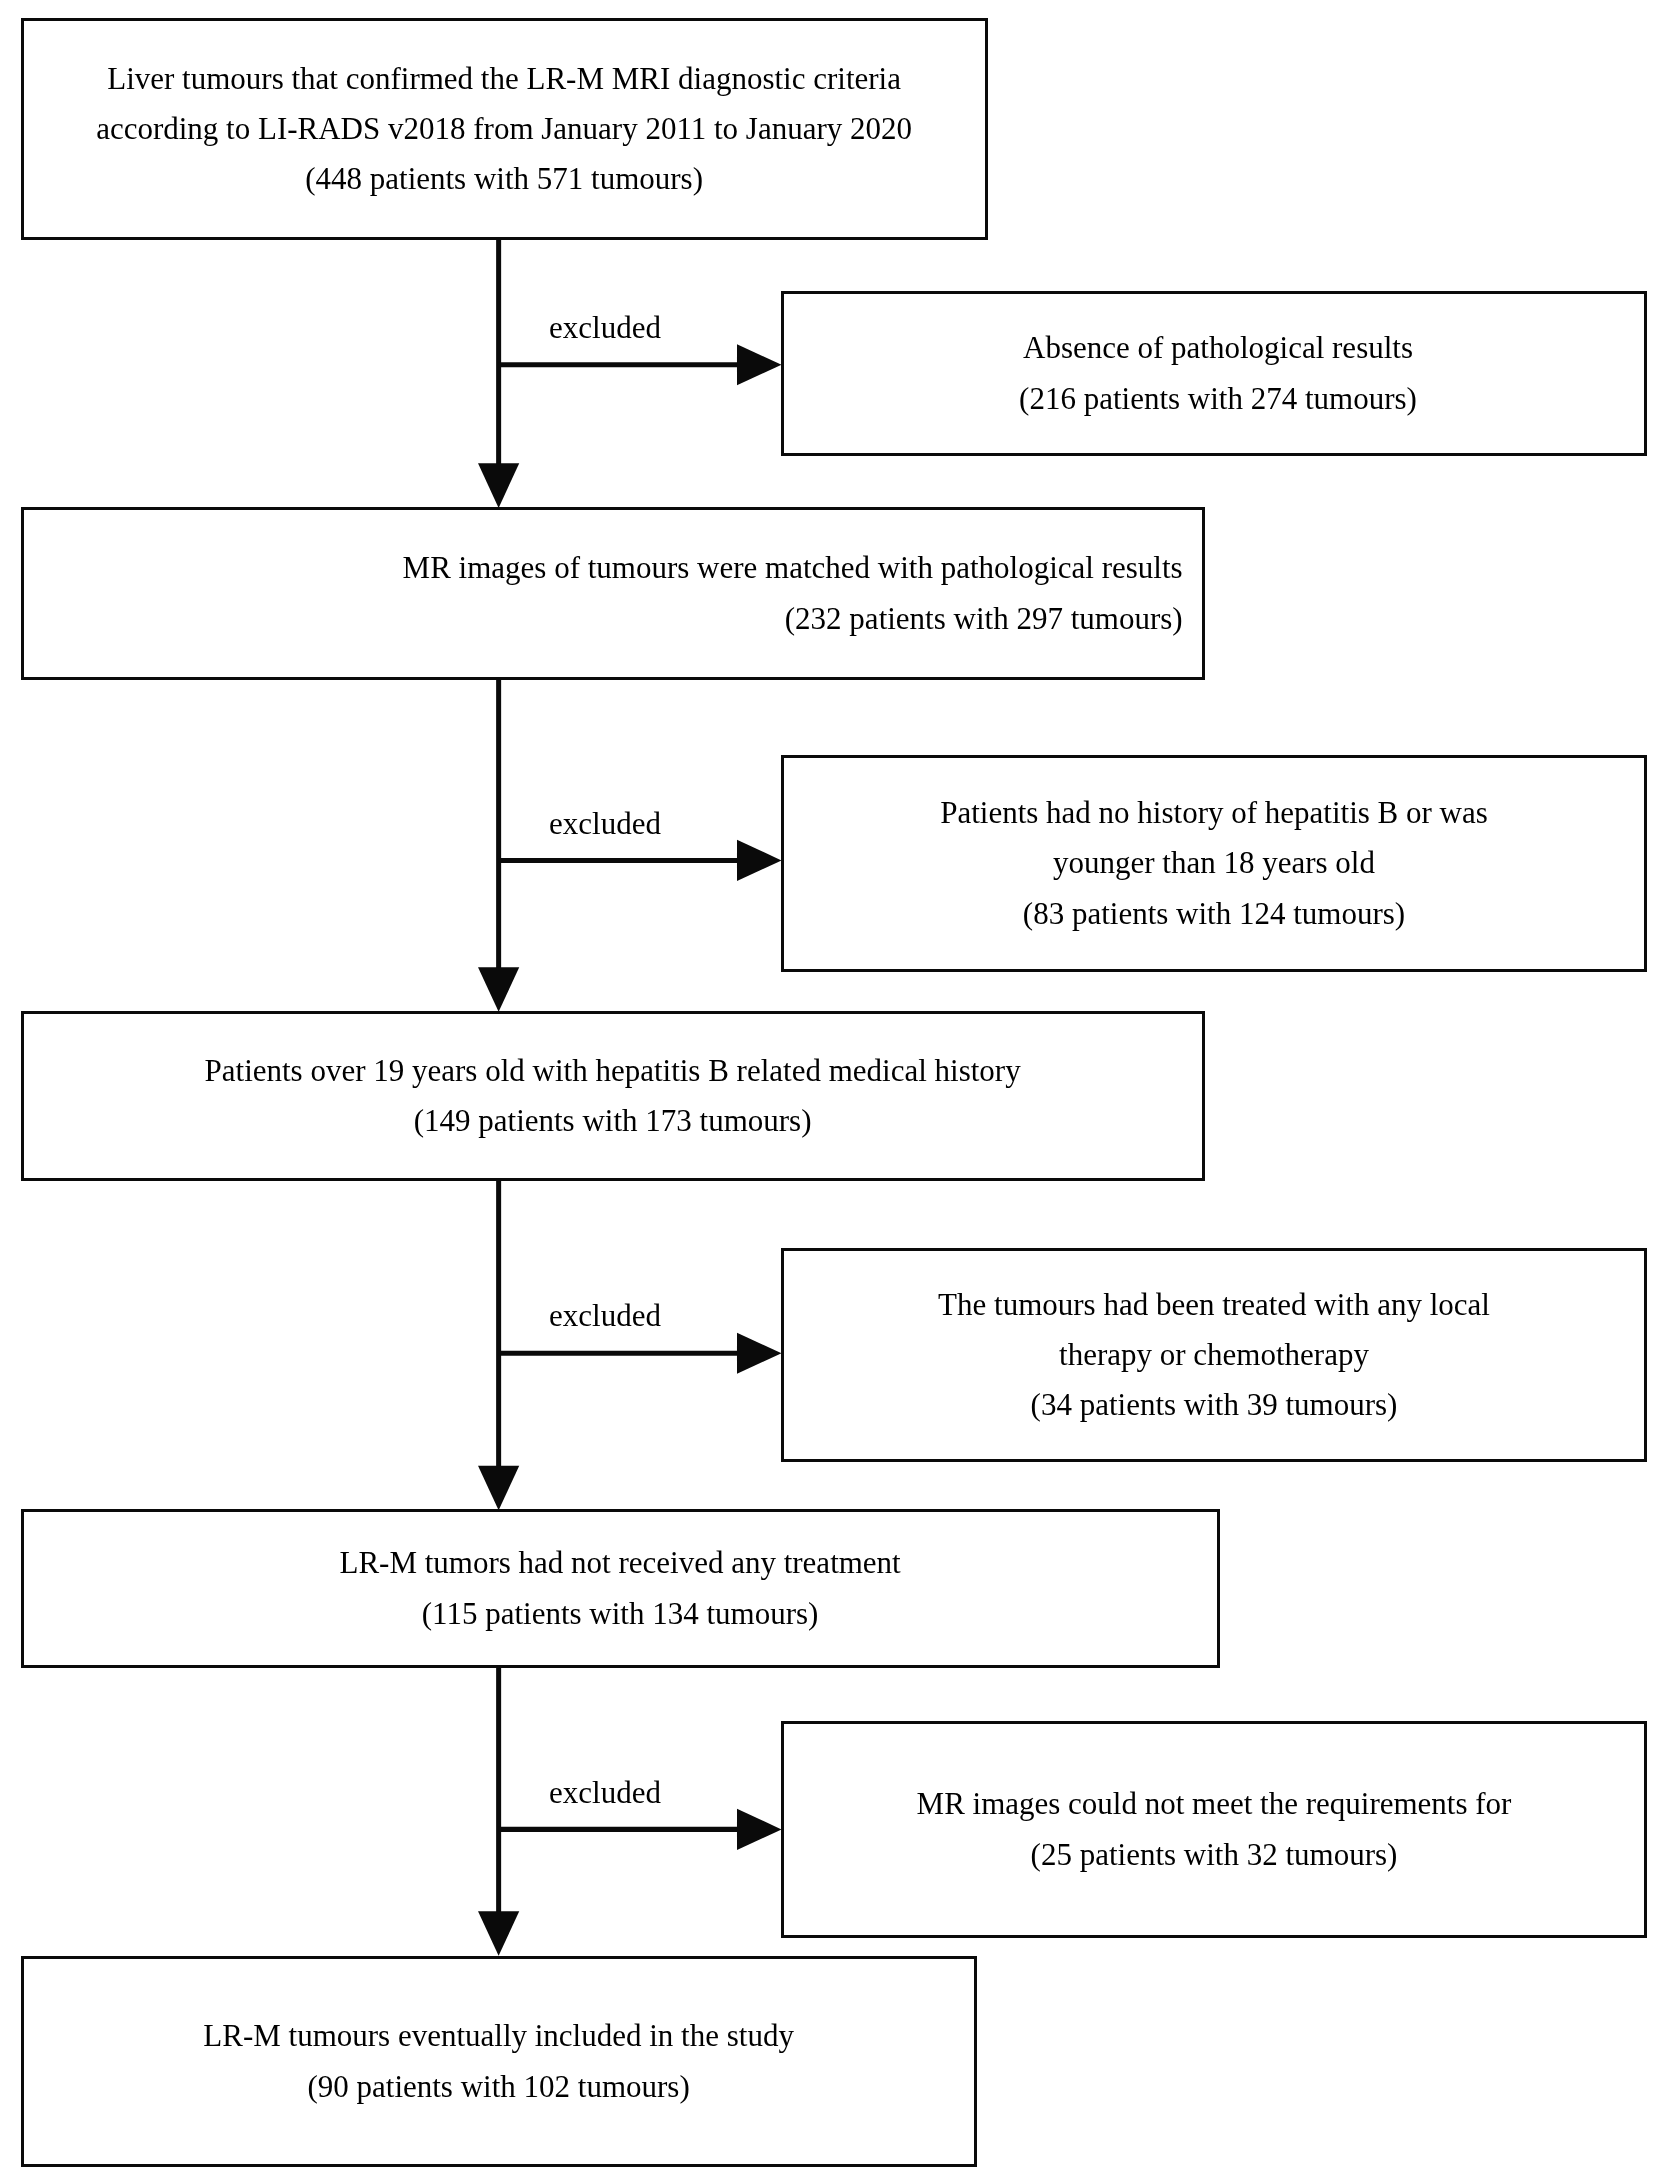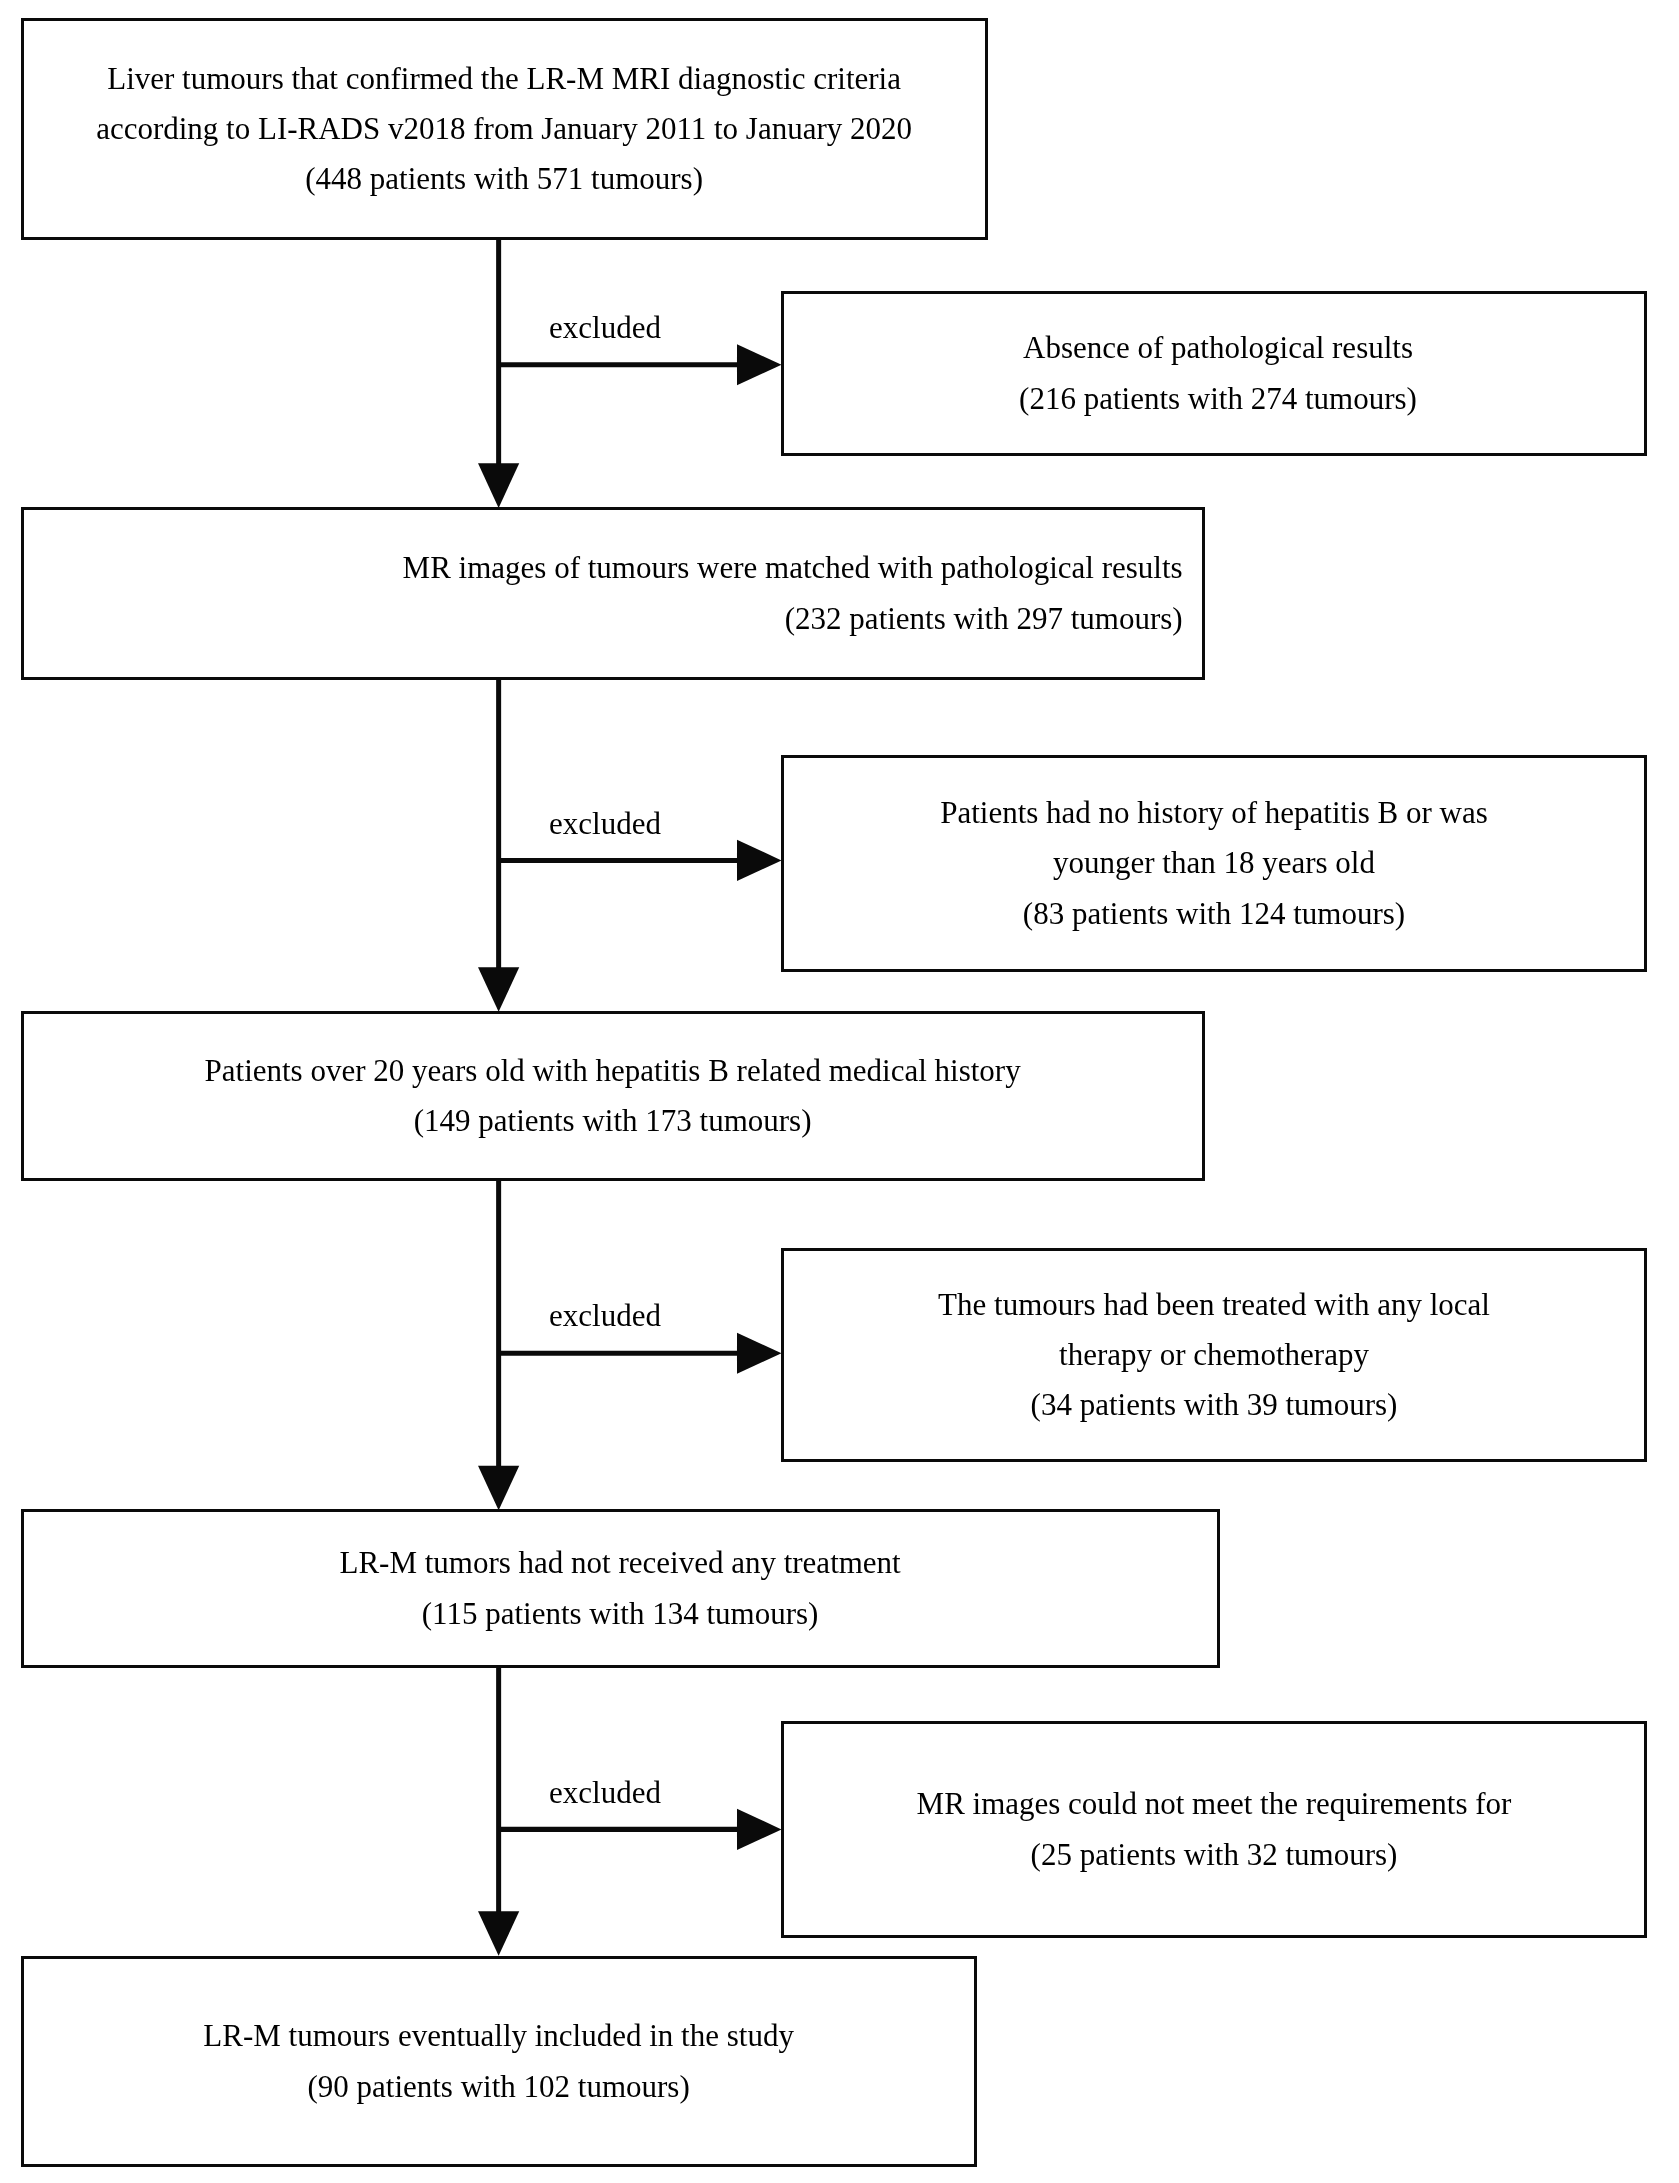--- a/index.html
+++ b/index.html
@@ -97,21 +97,21 @@
     <span class="ln">according to LI-RADS v2018 from January 2011 to January 2020</span>
     <span class="ln">(448 patients with 571 tumours)</span>
   </div>
 
   <div class="node" style="left:20.6px; top:507px; width:1184px; height:173px;align-items:flex-end;">
     <span class="ln">MR images of tumours were matched with pathological results</span>
     <span class="ln">(232 patients with 297 tumours)</span>
   </div>
 
   <div class="node" style="left:20.6px; top:1011px; width:1184px; height:170px;">
-    <span class="ln">Patients over 20 years old with hepatitis B related medical history</span>
+    <span class="ln">Patients over 19 years old with hepatitis B related medical history</span>
     <span class="ln">(149 patients with 173 tumours)</span>
   </div>
 
   <div class="node" style="left:20.6px; top:1509px; width:1199px; height:159px;">
     <span class="ln">LR-M tumors had not received any treatment</span>
     <span class="ln">(115 patients with 134 tumours)</span>
   </div>
 
   <div class="node" style="left:20.6px; top:1956px; width:956px; height:211px;justify-content:center;">
     <span class="ln">LR-M tumours eventually included in the study</span>

